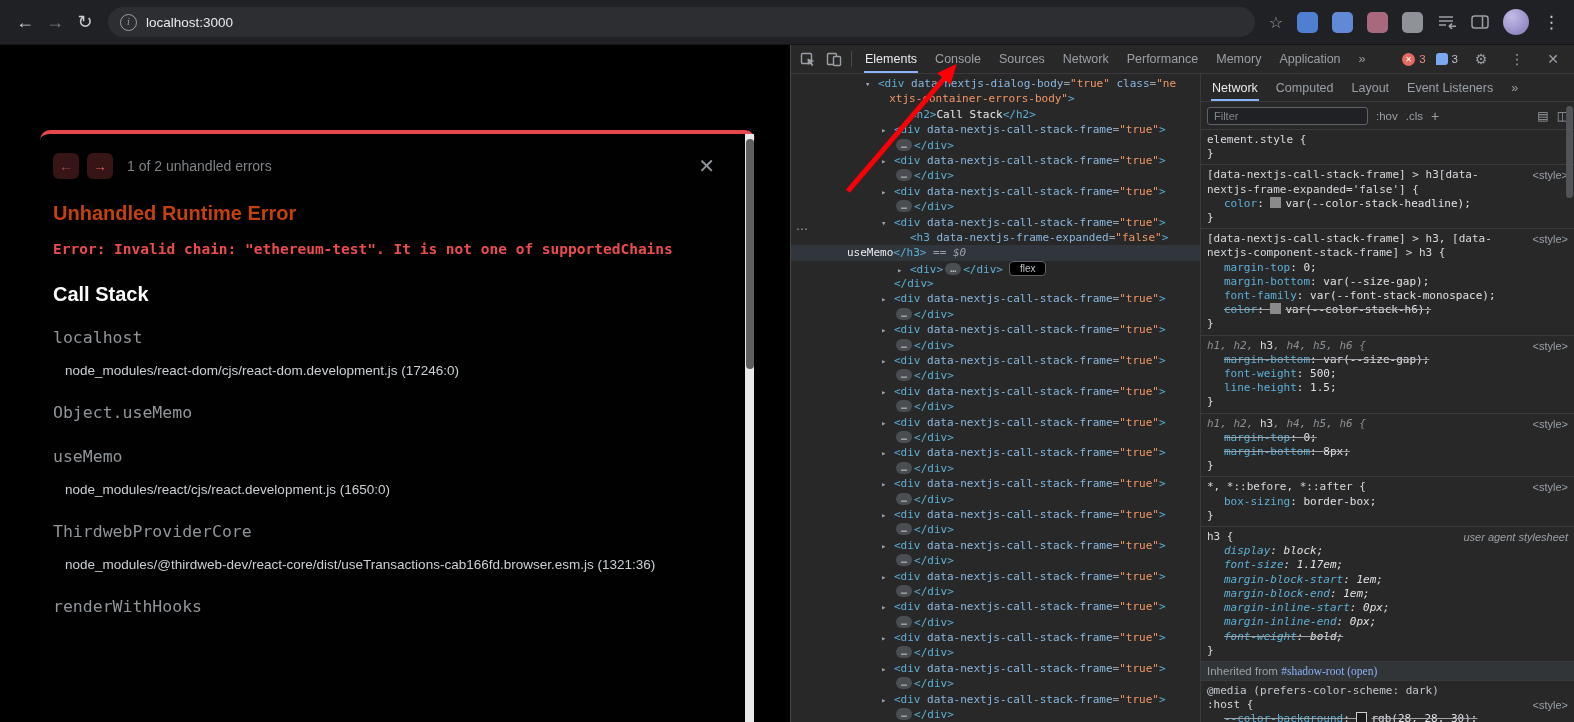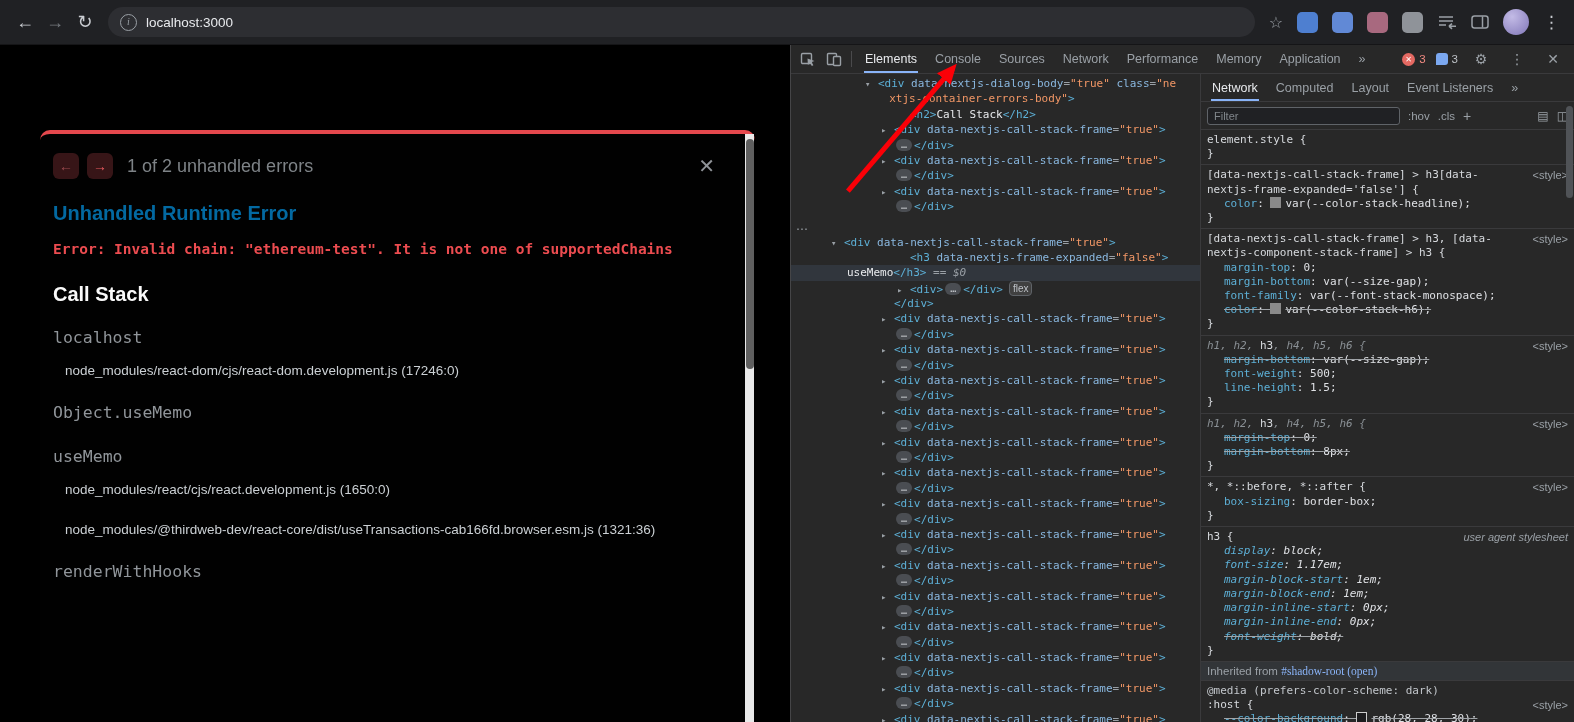--- a/index.html
+++ b/index.html
@@ -21,23 +21,23 @@
   .menu-dots{color:#c9ccd1;font-size:17px;}
 
   
   .page{position:absolute;top:45px;left:0;width:790px;height:677px;background:#000;overflow:hidden;}
   .error-modal{position:absolute;left:40px;top:85px;width:715px;height:592px;background:#010101;border-top:4px solid #e5484d;border-radius:10px 10px 0 0;box-sizing:border-box;}
   .modal-inner{padding:16px 38px 0 13px;height:100%;overflow:hidden;box-sizing:border-box;}
   .modal-nav{display:flex;align-items:center;gap:8px;height:28px;margin-top:2px;}
   .nav-arrow{width:26px;height:26px;border:none;border-radius:6px;background:#371517;display:flex;align-items:center;justify-content:center;font-size:14px;padding:0;}
   .nav-arrow.left{color:#9c4a4e;}
   .nav-arrow.right{color:#ea5a5f;}
-  .nav-count{color:#7e8387;font-size:18px;margin-left:6px;}
+  .nav-count{color:#7e8387;font-size:14px;margin-left:6px;}
   .modal-close{margin-left:auto;color:#8f9398;font-size:20px;margin-right:2px;}
-  .error-title{color:#0369a1;font-size:20px;font-weight:bold;margin:22px 0 0 0;}
+  .error-title{color:#c2410c;font-size:20px;font-weight:bold;margin:22px 0 0 0;}
   .error-msg{font-family:"DejaVu Sans Mono",monospace;color:#ec4c50;font-size:14.5px;font-weight:600;margin:16px 0 0 0;white-space:nowrap;}
   .callstack-title{color:#fafafa;font-size:20px;font-weight:bold;margin:26px 0 0 0;}
   .frames{margin-top:22px;}
   .frame{margin-bottom:25px;}
   .frame-name{font-family:"DejaVu Sans Mono",monospace;color:#90959a;font-size:16.5px;}
   .frame-path{color:#cbd0d4;font-size:13.5px;margin:16px 0 0 12px;}
   .m-scroll-track{position:absolute;top:0;right:1px;bottom:0;width:9px;background:#e9e9e9;}
   .m-scroll-thumb{position:absolute;top:5px;left:0.5px;width:8px;height:230px;border-radius:4px;background:#5f5f5f;}
 
   
@@ -63,31 +63,31 @@
   .tln{white-space:pre;height:15.4px;}
   .tln.selected{background:#31363d;}
   .arr{display:inline-block;width:13px;color:#9aa0a6;font-size:9px;}
   .tk-tag{color:#5db0d7;}
   .tk-attr{color:#8ab8e0;}
   .tk-val{color:#f29766;}
   .tk-punc{color:#9aa0a6;}
   .tk-text{color:#e8eaed;}
   .tk-marker{color:#9aa0a6;font-style:italic;}
   .tk-ell{display:inline-block;background:#4a4d52;color:#c8cbcf;border-radius:7px;padding:0 5px;margin:0 2px;font-size:10px;line-height:12px;vertical-align:1px;}
-  .flex-badge{display:inline-block;border:1px solid #5f6368;background:#404040;color:#bdc1c6;border-radius:4px;margin-left:6px;padding:0 3px;font:10px/13px "Liberation Sans",sans-serif;vertical-align:1px;}
+  .flex-badge{display:inline-block;border:1px solid #5f6368;background:#000000;color:#bdc1c6;border-radius:4px;margin-left:6px;padding:0 10px;font:10px/13px "Liberation Sans",sans-serif;vertical-align:1px;}
   .gutter-ell{position:absolute;left:5px;top:148px;color:#9aa0a6;font-size:12px;}
 
   
   .styles-pane{flex:1 1 auto;border-left:1px solid #3a3a3c;position:relative;overflow:hidden;}
   .subtabs{height:27px;display:flex;align-items:center;border-bottom:1px solid #3a3a3c;padding:0 2px;}
   .subtab{padding:0 9px;height:27px;display:flex;align-items:center;color:#9aa0a6;font-size:12.5px;position:relative;white-space:nowrap;}
   .subtab.sel{color:#e8eaed;}
   .subtab.sel::after{content:"";position:absolute;left:8px;right:8px;bottom:0;height:2.5px;background:#8ab4f8;}
   .filter-row{height:27px;display:flex;align-items:center;gap:8px;padding:0 6px;border-bottom:1px solid #3a3a3c;}
-  .filter-input{width:193px;height:18px;background:#202124;border:1px solid #5f6368;border-radius:3px;color:#e8eaed;font-size:11px;padding:0 6px;outline:none;font-family:"Liberation Sans",sans-serif;box-sizing:border-box;}
+  .filter-input{width:161px;height:18px;background:#202124;border:1px solid #5f6368;border-radius:3px;color:#e8eaed;font-size:11px;padding:0 6px;outline:none;font-family:"Liberation Sans",sans-serif;box-sizing:border-box;}
   .filter-input::placeholder{color:#80868b;}
   .fr-item{color:#9aa0a6;font-size:11.5px;}
   .fr-item.plus{font-size:14px;}
   .fr-spacer{flex:1;}
   .fr-icon{color:#9aa0a6;font-size:12px;}
   .rules-scroll{position:absolute;top:56px;left:0;right:0;bottom:0;overflow:hidden;}
   .rule{position:relative;border-bottom:1px solid #3a3a3c;padding:3px 6px;}
   .sel-line,.prop,.at-line,.close-brace{font-family:"DejaVu Sans Mono",monospace;font-size:11px;line-height:14.2px;white-space:pre;}
   .sel-line{color:#d7dade;}
   .sel-line .dim{color:#8a9095;font-style:italic;}
@@ -169,20 +169,21 @@
             <div class="frame">
               <div class="frame-name">Object.useMemo</div>
             </div>
 
             <div class="frame">
               <div class="frame-name">useMemo</div>
               <div class="frame-path">node_modules/react/cjs/react.development.js (1650:0)</div>
             </div>
 
             <div class="frame">
+              <div class="frame-name">ThirdwebProviderCore</div>
               <div class="frame-path">node_modules/@thirdweb-dev/react-core/dist/useTransactions-cab166fd.browser.esm.js (1321:36)</div>
             </div>
 
             <div class="frame">
               <div class="frame-name">renderWithHooks</div>
 
             </div>
 
         </div>
       </div>
@@ -245,21 +246,21 @@
         <div class="dom-tree">
             <div class="tln" style="padding-left: 74px;"><span class="arr">▾</span><span class="tk-tag">&lt;div</span><span class="tk-attr"> data-nextjs-dialog-body</span><span class="tk-punc">=</span><span class="tk-val">"true"</span><span class="tk-attr"> class</span><span class="tk-punc">=</span><span class="tk-val">"ne</span></div>
             <div class="tln" style="padding-left: 85.2px;"><span class="arr"></span><span class="tk-val">xtjs-container-errors-body"</span><span class="tk-tag">&gt;</span></div>
             <div class="tln" style="padding-left: 106px;"><span class="arr"></span><span class="tk-tag">&lt;h2&gt;</span><span class="tk-text">Call Stack</span><span class="tk-tag">&lt;/h2&gt;</span></div>
             <div class="tln" style="padding-left: 90px;"><span class="arr">▸</span><span class="tk-tag">&lt;div</span><span class="tk-attr"> data-nextjs-call-stack-frame</span><span class="tk-punc">=</span><span class="tk-val">"true"</span><span class="tk-tag">&gt;</span></div>
             <div class="tln" style="padding-left: 90px;"><span class="arr"></span><span class="tk-ell">…</span><span class="tk-tag">&lt;/div&gt;</span></div>
             <div class="tln" style="padding-left: 90px;"><span class="arr">▸</span><span class="tk-tag">&lt;div</span><span class="tk-attr"> data-nextjs-call-stack-frame</span><span class="tk-punc">=</span><span class="tk-val">"true"</span><span class="tk-tag">&gt;</span></div>
             <div class="tln" style="padding-left: 90px;"><span class="arr"></span><span class="tk-ell">…</span><span class="tk-tag">&lt;/div&gt;</span></div>
             <div class="tln" style="padding-left: 90px;"><span class="arr">▸</span><span class="tk-tag">&lt;div</span><span class="tk-attr"> data-nextjs-call-stack-frame</span><span class="tk-punc">=</span><span class="tk-val">"true"</span><span class="tk-tag">&gt;</span></div>
             <div class="tln" style="padding-left: 90px;"><span class="arr"></span><span class="tk-ell">…</span><span class="tk-tag">&lt;/div&gt;</span></div>
-            <div class="tln" style="padding-left: 40px; margin-top: 20px;"><span class="arr">▾</span><span class="tk-tag">&lt;div</span><span class="tk-attr"> data-nextjs-call-stack-frame</span><span class="tk-punc">=</span><span class="tk-val">"true"</span><span class="tk-tag">&gt;</span></div>
+            <div class="tln" style="padding-left: 90px;"><span class="arr">▾</span><span class="tk-tag">&lt;div</span><span class="tk-attr"> data-nextjs-call-stack-frame</span><span class="tk-punc">=</span><span class="tk-val">"true"</span><span class="tk-tag">&gt;</span></div>
             <div class="tln" style="padding-left: 106px;"><span class="arr"></span><span class="tk-tag">&lt;h3</span><span class="tk-attr"> data-nextjs-frame-expanded</span><span class="tk-punc">=</span><span class="tk-val">"false"</span><span class="tk-tag">&gt;</span></div>
             <div class="tln selected" style="padding-left: 43px;"><span class="arr"></span><span class="tk-text">useMemo</span><span class="tk-tag">&lt;/h3&gt;</span><span class="tk-marker"> == $0</span></div>
             <div class="tln" style="padding-left: 106px;"><span class="arr">▸</span><span class="tk-tag">&lt;div&gt;</span><span class="tk-ell">…</span><span class="tk-tag">&lt;/div&gt;</span><span class="flex-badge">flex</span></div>
             <div class="tln" style="padding-left: 90px;"><span class="arr"></span><span class="tk-tag">&lt;/div&gt;</span></div>
             <div class="tln" style="padding-left: 90px;"><span class="arr">▸</span><span class="tk-tag">&lt;div</span><span class="tk-attr"> data-nextjs-call-stack-frame</span><span class="tk-punc">=</span><span class="tk-val">"true"</span><span class="tk-tag">&gt;</span></div>
             <div class="tln" style="padding-left: 90px;"><span class="arr"></span><span class="tk-ell">…</span><span class="tk-tag">&lt;/div&gt;</span></div>
             <div class="tln" style="padding-left: 90px;"><span class="arr">▸</span><span class="tk-tag">&lt;div</span><span class="tk-attr"> data-nextjs-call-stack-frame</span><span class="tk-punc">=</span><span class="tk-val">"true"</span><span class="tk-tag">&gt;</span></div>
             <div class="tln" style="padding-left: 90px;"><span class="arr"></span><span class="tk-ell">…</span><span class="tk-tag">&lt;/div&gt;</span></div>
             <div class="tln" style="padding-left: 90px;"><span class="arr">▸</span><span class="tk-tag">&lt;div</span><span class="tk-attr"> data-nextjs-call-stack-frame</span><span class="tk-punc">=</span><span class="tk-val">"true"</span><span class="tk-tag">&gt;</span></div>
             <div class="tln" style="padding-left: 90px;"><span class="arr"></span><span class="tk-ell">…</span><span class="tk-tag">&lt;/div&gt;</span></div>

